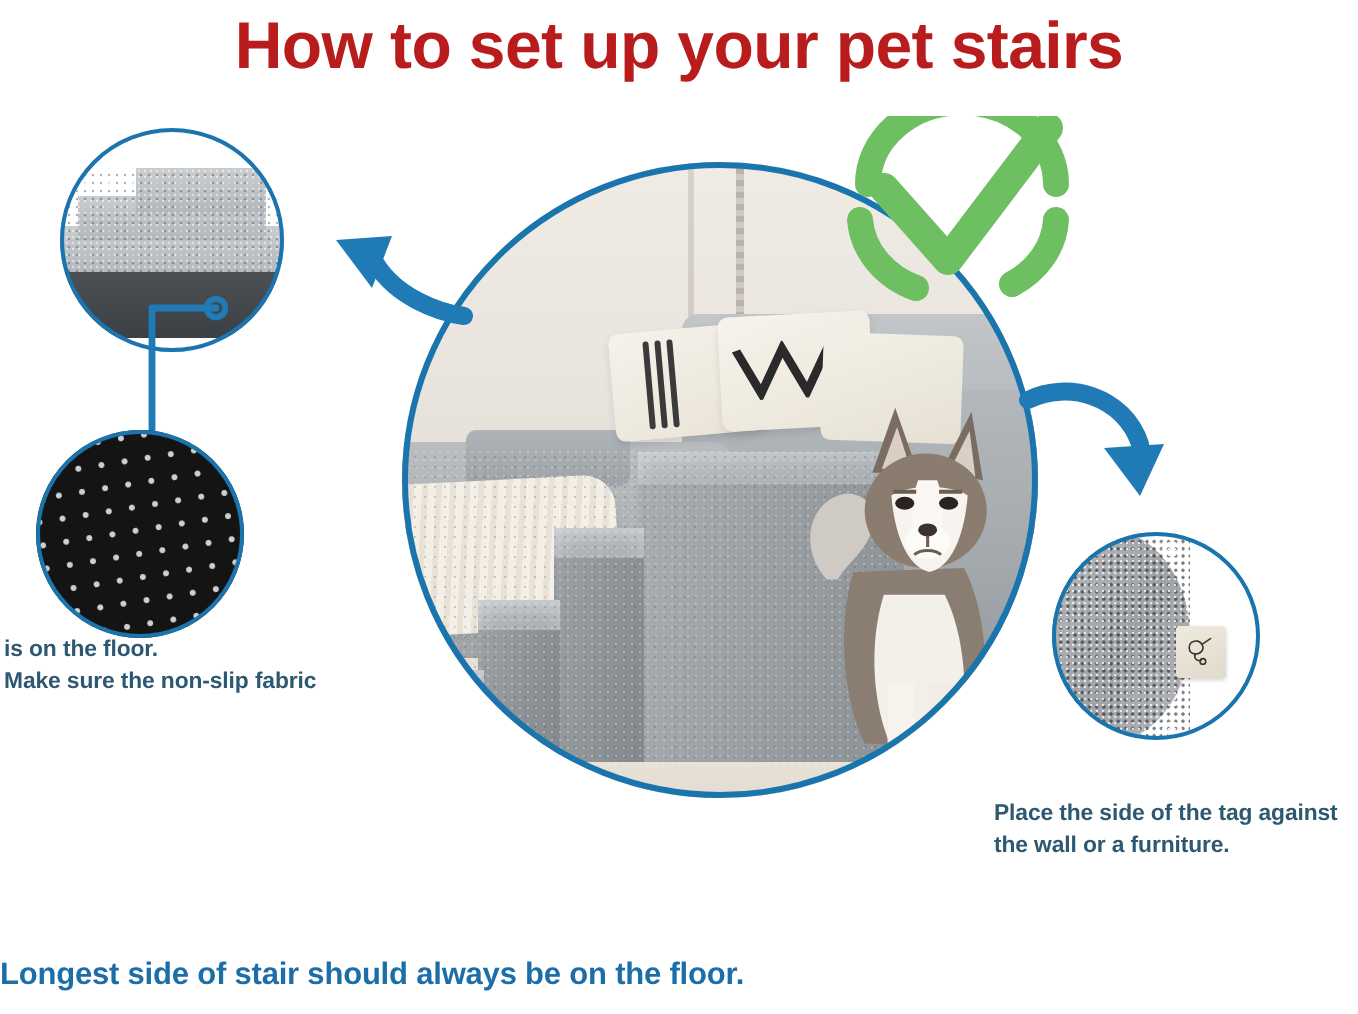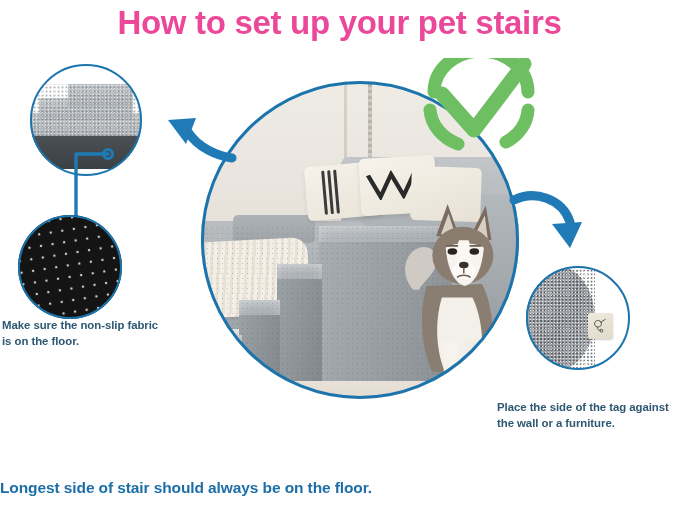--- a/index.html
+++ b/index.html
@@ -7,21 +7,21 @@
     width:679px;height:507px;position:relative;overflow:hidden;
     font-family:"Liberation Sans","DejaVu Sans",sans-serif;
     background:#ffffff;
   }
   .stage{position:absolute;inset:0;}
 
   
   .title{
     position:absolute;left:0;top:2px;width:679px;text-align:center;
     font-size:33px;font-weight:bold;letter-spacing:-0.3px;
-    color:#ec4899;line-height:42px;white-space:nowrap;
+    color:#b91c1c;line-height:42px;white-space:nowrap;
   }
   
   .footer{
     position:absolute;left:0;top:478px;width:679px;text-align:left;
     font-size:15.5px;font-weight:bold;color:#1c6ea8;line-height:20px;
     letter-spacing:-0.1px;white-space:nowrap;
   }
 
   
   .cap{
@@ -267,22 +267,22 @@
     <path d="M48,26 L16,26 L16,92" fill="none" stroke="#1f7ab5" stroke-width="3.4" stroke-linecap="round" stroke-linejoin="round"></path>
     <circle cx="48" cy="26" r="4.6" fill="none" stroke="#1f7ab5" stroke-width="3"></circle>
   </svg>
 
   <div class="circ" id="inset-fabric">
     <div class="dots"></div>
   </div>
   <div class="ring" id="inset-fabric-ring"></div>
 
   <div class="cap cap-left">
+    <div>is on the floor.</div>
     <div>Make sure the non-slip fabric</div>
-    <div>is on the floor.</div>
   </div>
 
   <div class="circ" id="inset-tag">
     <div class="tag-fabric">
       <div class="tag-noise"></div>
     </div>
     <div class="tag-label">
       <svg viewBox="0 0 40 40" style="position:absolute;inset:12%;">
         <path d="M12,10 C6,12 6,22 13,23 C20,24 24,18 21,13 C19,9 14,9 12,10 Z" fill="none" stroke="#3a352e" stroke-width="1.7"></path>
         <path d="M21,13 L30,7" fill="none" stroke="#3a352e" stroke-width="1.7" stroke-linecap="round"></path>

